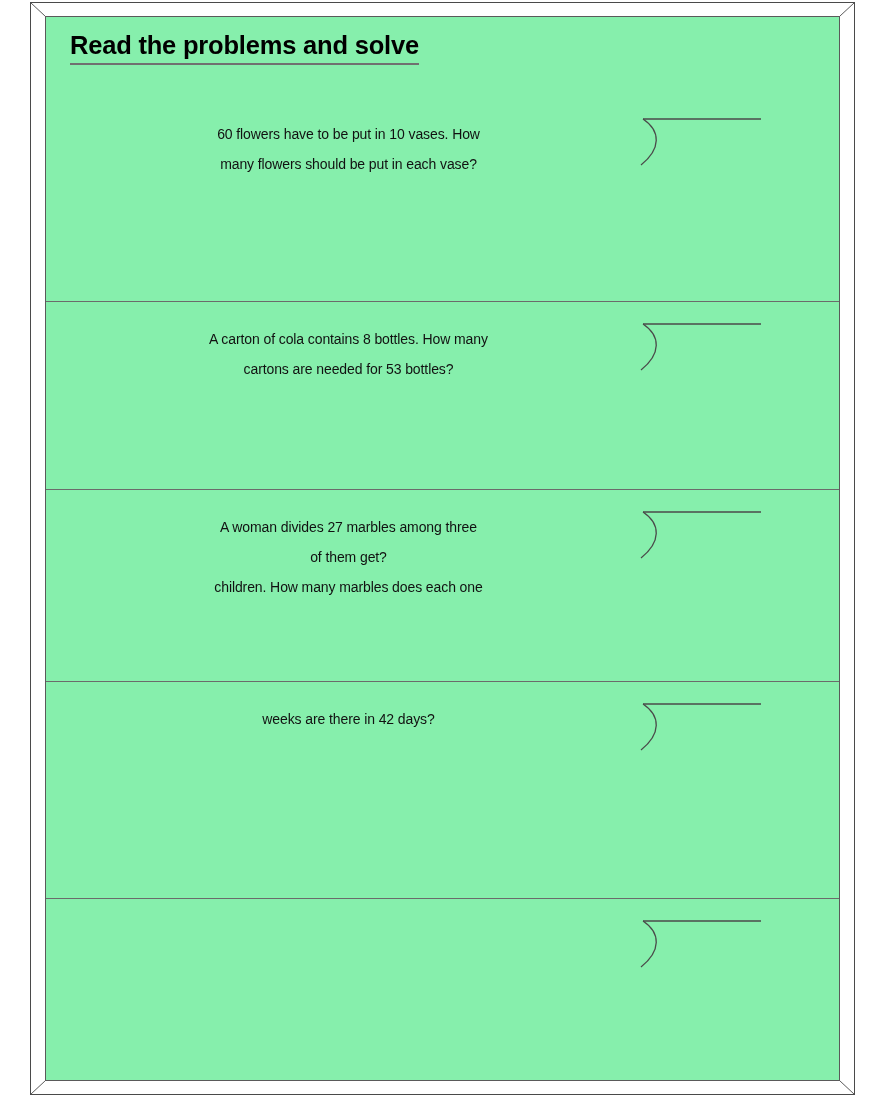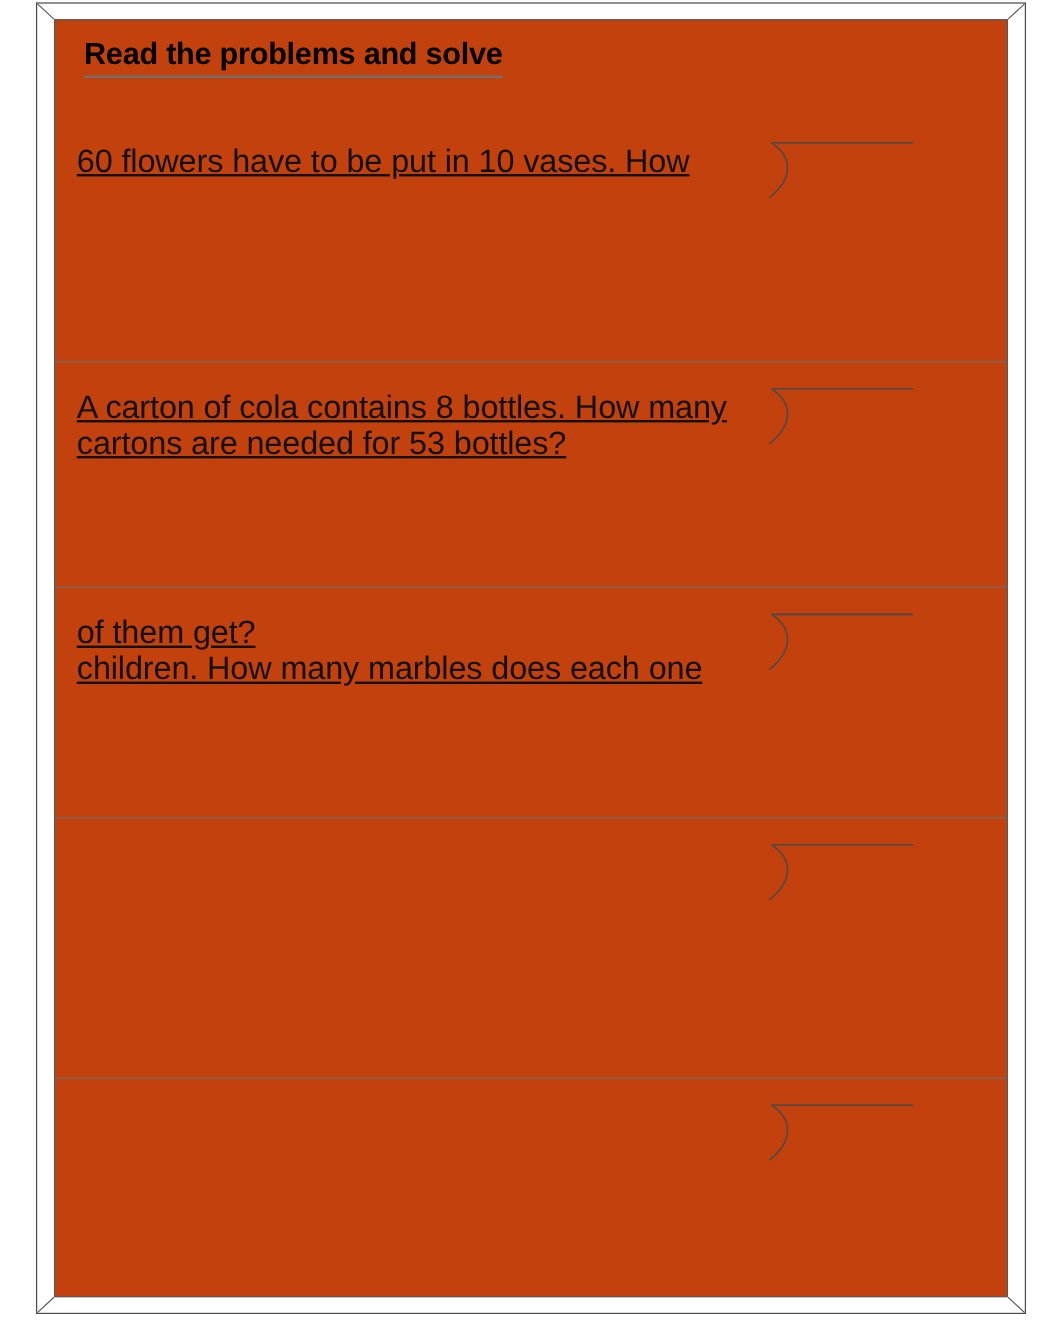--- a/index.html
+++ b/index.html
@@ -35,21 +35,22 @@
 
   
   .page-inner {
     position: absolute;
     left: 14px;
     top: 13px;
     right: 14px;
     bottom: 13px;
     border: 1px solid #5a5a5a;
     box-sizing: border-box;
-    background: #c2410c;
+    background: #86efac;
+    text-align: center;
   }
 
   
   .title-wrap {
     position: absolute;
     left: 24px;
     top: 14px;
   }
   .worksheet-title {
     font-size: 25.5px;
@@ -74,28 +75,27 @@
     position: relative;
     box-sizing: border-box;
     border-bottom: 1px solid #6b6b6b;
   }
   .problem-row:last-child {
     border-bottom: none;
   }
 
   .problem-text {
     position: absolute;
-    left: 18px;
+    left: 30px;
     top: 22px;
     width: 545px;
-    font-size: 27px;
+    font-size: 14px;
     line-height: 30px;
     letter-spacing: -0.1px;
     color: #111111;
-    text-decoration: underline;
   }
   .problem-text .line { display: block; white-space: nowrap; }
 
   
   .division-bracket {
     position: absolute;
     left: 585px;
     top: 12px;
     width: 130px;
     height: 60px;
@@ -120,20 +120,21 @@
 
     <div class="title-wrap">
       <div class="worksheet-title">Read the problems and solve</div>
     </div>
 
     <div class="problems-table">
 
       <div class="problem-row" style="height:205px;">
         <div class="problem-text">
           <span class="line">60 flowers have to be put in 10 vases. How</span>
+          <span class="line">many flowers should be put in each vase?</span>
         </div>
         <div class="division-bracket">
           <svg viewBox="0 0 130 60" aria-hidden="true">
             <path d="M 12 10 L 130 10" stroke="#4a4a4a" stroke-width="1.3" fill="none"></path>
             <path d="M 12 10 C 30 22, 30 40, 10 56" stroke="#4a4a4a" stroke-width="1.3" fill="none"></path>
           </svg>
         </div>
       </div>
 
       <div class="problem-row" style="height:188px;">
@@ -144,33 +145,35 @@
         <div class="division-bracket">
           <svg viewBox="0 0 130 60" aria-hidden="true">
             <path d="M 12 10 L 130 10" stroke="#4a4a4a" stroke-width="1.3" fill="none"></path>
             <path d="M 12 10 C 30 22, 30 40, 10 56" stroke="#4a4a4a" stroke-width="1.3" fill="none"></path>
           </svg>
         </div>
       </div>
 
       <div class="problem-row" style="height:192px;">
         <div class="problem-text">
+          <span class="line">A woman divides 27 marbles among three</span>
           <span class="line">of them get?</span>
           <span class="line">children. How many marbles does each one</span>
         </div>
         <div class="division-bracket">
           <svg viewBox="0 0 130 60" aria-hidden="true">
             <path d="M 12 10 L 130 10" stroke="#4a4a4a" stroke-width="1.3" fill="none"></path>
             <path d="M 12 10 C 30 22, 30 40, 10 56" stroke="#4a4a4a" stroke-width="1.3" fill="none"></path>
           </svg>
         </div>
       </div>
 
       <div class="problem-row" style="height:217px;">
         <div class="problem-text">
+          <span class="line">weeks are there in 42 days?</span>
         </div>
         <div class="division-bracket">
           <svg viewBox="0 0 130 60" aria-hidden="true">
             <path d="M 12 10 L 130 10" stroke="#4a4a4a" stroke-width="1.3" fill="none"></path>
             <path d="M 12 10 C 30 22, 30 40, 10 56" stroke="#4a4a4a" stroke-width="1.3" fill="none"></path>
           </svg>
         </div>
       </div>
 
       <div class="problem-row" style="height:183px;">

